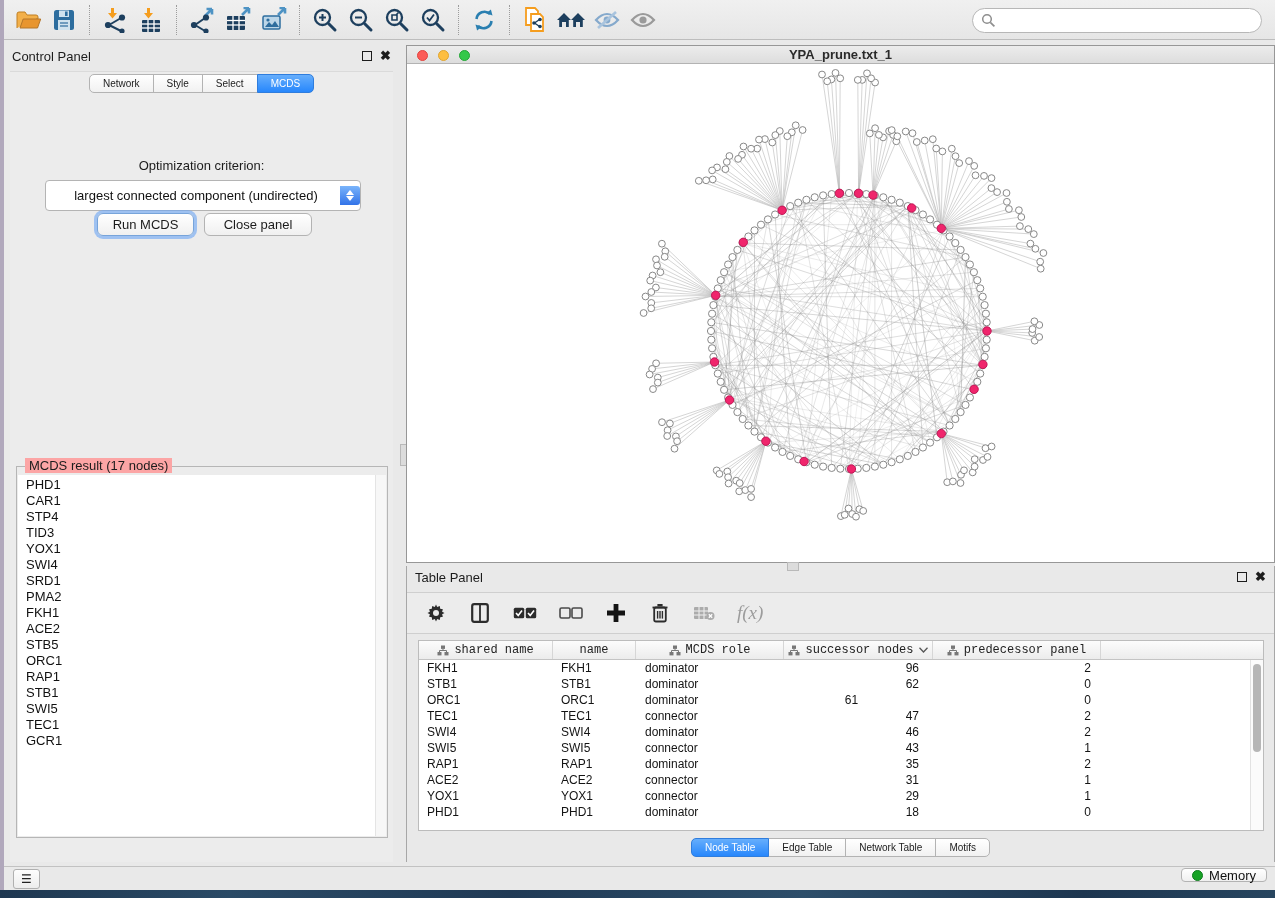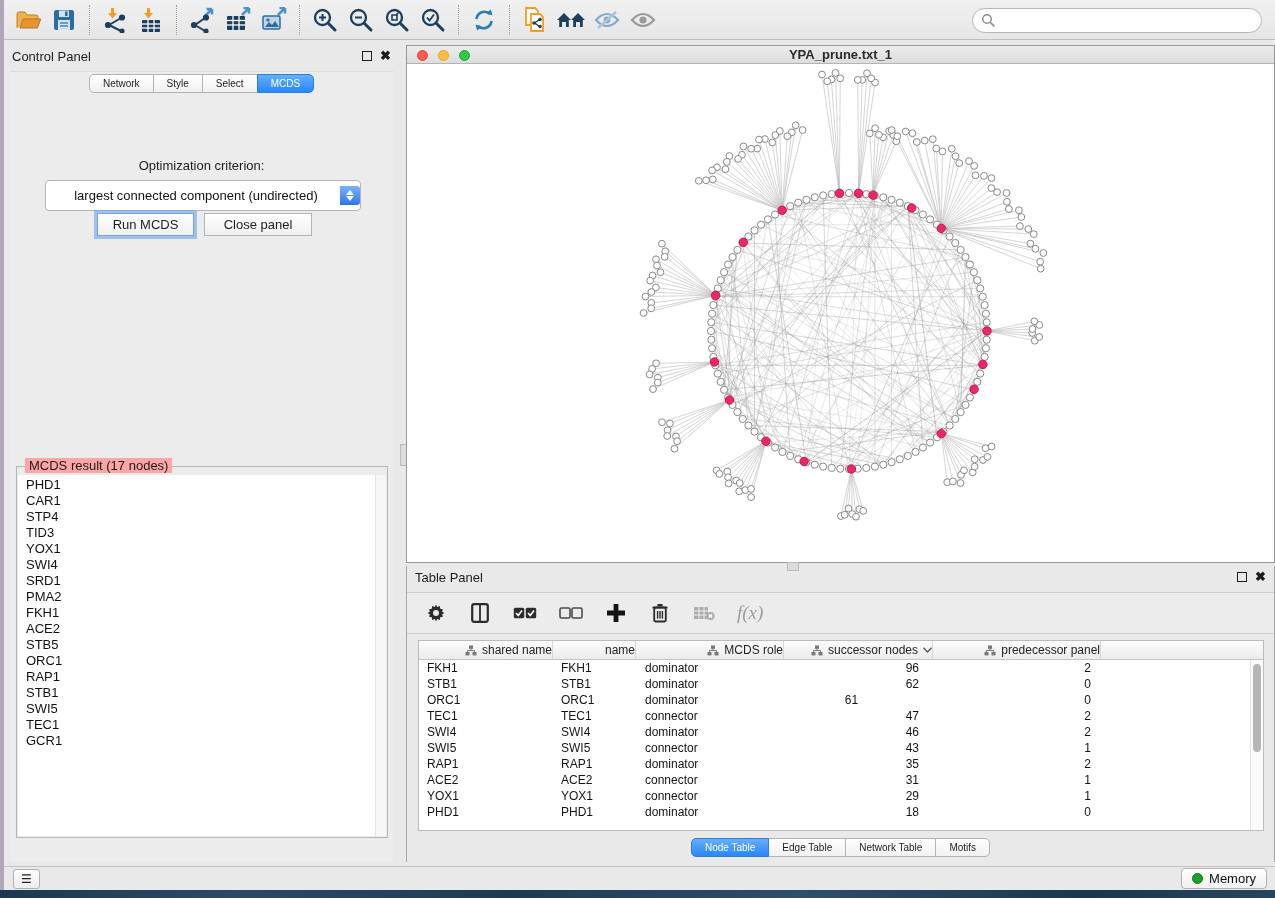--- a/index.html
+++ b/index.html
@@ -30,21 +30,21 @@
   .wbtns { display:flex; align-items:center; gap:8px; }
   .float-btn { width:10px; height:10px; border:1.6px solid #1c1c1c; display:inline-block; }
   .close-btn { font-size:13px; font-weight:bold; color:#1c1c1c; line-height:10px; }
 
   .seg-tabs { display:inline-flex; }
   .seg { padding:3px 13px; font-size:10px; color:#1c1c1c; background:linear-gradient(#ffffff,#f1f1f1); border:1px solid #b3b3b3; margin-left:-1px; position:relative; }
   .seg:first-child { border-radius:5px 0 0 5px; margin-left:0; }
   .seg:last-child { border-radius:0 5px 5px 0; }
   .seg.active { background:linear-gradient(#66aefc,#2787fc); color:#fff; border-color:#2f7ddd; z-index:2; }
 
-  .mac-btn { background:linear-gradient(#ffffff,#f0f0f0); border:1px solid #b3b3b3; border-radius:0; font-size:13px; color:#1c1c1c; padding:2px 12px; font-family:"Liberation Sans",sans-serif; }
+  .mac-btn { background:linear-gradient(#ffffff,#f0f0f0); border:1px solid #b3b3b3; border-radius:6px; font-size:13px; color:#1c1c1c; padding:2px 12px; font-family:"Liberation Sans",sans-serif; }
   .mac-btn.focus-ring { box-shadow:0 0 0 3px rgba(106,165,245,.6); border-color:#77a4da; }
 
   
   .control-panel { position:absolute; left:0; top:45px; width:395px; height:817px; background:#e9e9e9; }
   .cp-content { position:absolute; left:6px; right:6px; top:26px; bottom:0; background:#ececec; border-top:1px solid #dadada; }
   .cp-tabs { position:absolute; left:0; right:0; top:28px; text-align:center; z-index:3; }
   .cp-opt-label { position:absolute; left:0; right:0; top:113px; text-align:center; font-size:13px; color:#1c1c1c; }
   .cp-select { position:absolute; left:41px; top:135px; width:316px; height:31px; background:#fff; border:1px solid #b4b4b4; border-radius:4px; font-size:13px; color:#111; display:flex; align-items:center; }
   .cp-select .sel-text { flex:1; text-align:center; padding-left:6px; }
   .sel-cap { width:20px; height:19px; border-radius:0 3px 3px 0; background:linear-gradient(#79b4fb,#3273e8); display:flex; flex-direction:column; align-items:center; justify-content:center; gap:1px; }
@@ -67,31 +67,31 @@
   .traffic { position:absolute; top:3.5px; width:11px; height:11px; border-radius:50%; }
   .net-title { position:absolute; left:0; right:0; top:1px; text-align:center; font-size:13px; font-weight:bold; color:#2a2a2a; }
   .net-canvas { position:absolute; left:0; right:0; top:18px; bottom:0; background:#fff; overflow:hidden; }
 
   
   .table-panel { position:absolute; left:402px; top:566px; width:869px; height:296px; background:#e9e9e9; border:1px solid #a7a7a7; border-top:none; }
   .tp-toolbar { position:absolute; left:0; right:0; top:26px; height:42px; background:#ececec; border-top:1px solid #cfcfcf; border-bottom:1px solid #cfcfcf; display:flex; align-items:center; padding-left:18px; gap:22px; }
   .tp-tool { display:flex; align-items:center; justify-content:center; min-width:22px; height:26px; }
   .tp-table { position:absolute; left:11px; top:74px; width:846px; height:191px; background:#fff; border:1px solid #bcbcbc; overflow:hidden; }
   .t-header-row { display:flex; height:19px; background:linear-gradient(#fcfcfc,#ececec); border-bottom:1px solid #c4c4c4; }
-  .t-hcell { display:flex; align-items:center; justify-content:flex-end; gap:5px; font-size:12px; color:#222; border-right:1px solid #d6d6d6; height:100%; overflow:hidden; white-space:nowrap; }
+  .t-hcell { display:flex; align-items:center; justify-content:center; gap:5px; font-size:12px; color:#222; border-right:1px solid #d6d6d6; height:100%; overflow:hidden; white-space:nowrap;font-family:Liberation Mono, monospace; }
   .t-row { display:flex; height:16px; }
   .t-cell { font-size:12px; color:#141414; line-height:16px; white-space:nowrap; overflow:hidden; }
   .t-scroll { position:absolute; right:0; top:19px; bottom:0; width:13px; background:#fbfbfb; border-left:1px solid #e2e2e2; }
   .t-thumb { position:absolute; left:2px; top:4px; width:8px; height:88px; border-radius:4px; background:#b6b6b6; }
   .table-tabs { position:absolute; left:0; right:0; top:266px; height:30px; display:flex; justify-content:center; align-items:center; background:#e9e9e9; }
 
   
   .status-bar { position:absolute; left:0; right:0; bottom:0; height:24px; background:#e9e9e9; border-top:1px solid #c2c2c2; }
   .sb-listbtn { position:absolute; left:9px; top:2px; width:27px; height:20px; background:linear-gradient(#fdfdfd,#ededed); border:1px solid #b0b0b0; border-radius:3px; display:flex; align-items:center; justify-content:center; font-size:12px; color:#222; }
-  .sb-memory { position:absolute; right:8px; top:1px; height:21px; background:linear-gradient(#ffffff,#f0f0f0); border:1px solid #b3b3b3; border-radius:4px; display:flex; align-items:center; gap:6px; padding:0 10px; font-size:13px; color:#111; }
+  .sb-memory { position:absolute; right:8px; top:1px; height:14px; background:linear-gradient(#ffffff,#f0f0f0); border:1px solid #b3b3b3; border-radius:4px; display:flex; align-items:center; gap:6px; padding:0 10px; font-size:13px; color:#111; }
   .mem-dot { width:11px; height:11px; border-radius:50%; background:#17a226; border:1px solid #0d7d1c; }
 </style>
 </head>
 <body>
 
 <div class="app">
 
   <div class="toolbar">
     <div class="tbtn">
       <svg width="28" height="24" viewBox="0 0 28 24">

